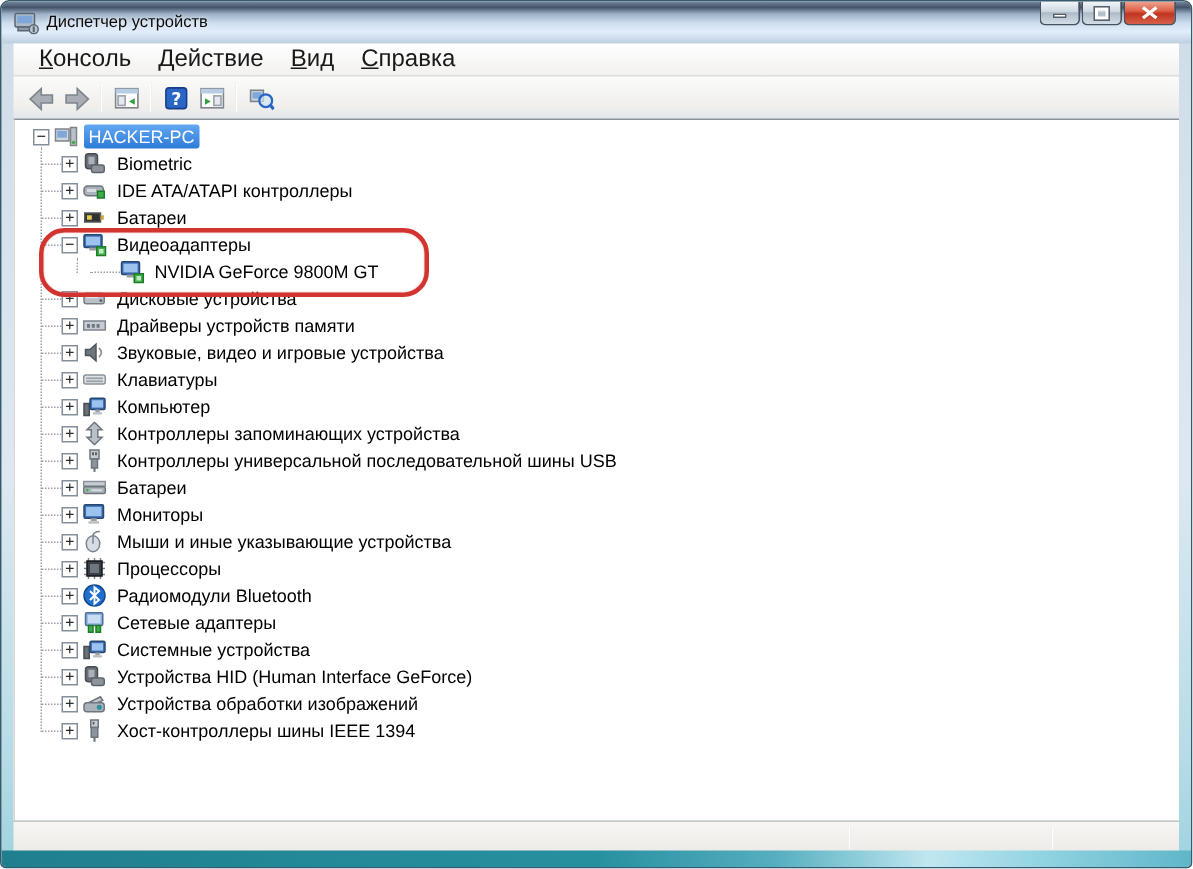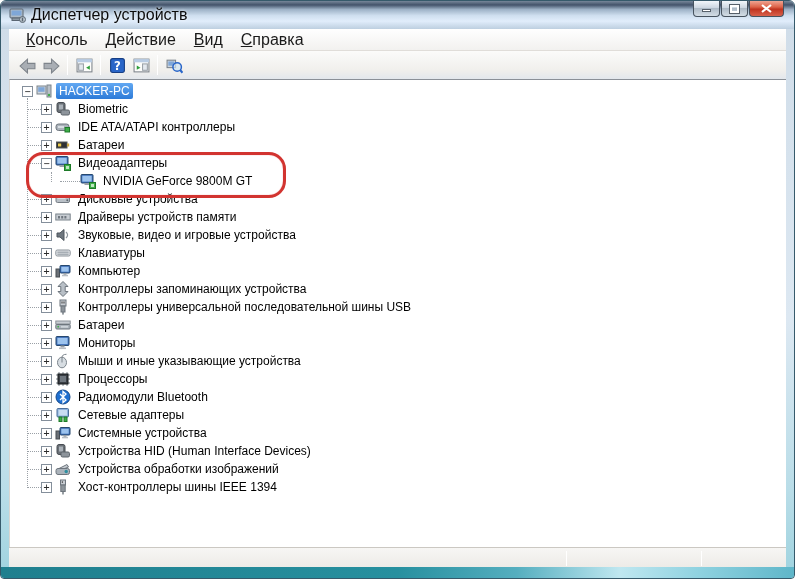--- a/index.html
+++ b/index.html
@@ -12,21 +12,21 @@
     border:1px solid #365a6b; border-radius:6px 6px 4px 4px; overflow:hidden;
   }
 
   
   .titlebar{
     position:absolute; left:0; top:0; right:0; height:28px;
     background:linear-gradient(180deg,#77879a 0%,#43536a 14%,#9db1c6 30%,#cfdfef 52%,#e1edfb 72%,#bdcfe0 100%);
     display:flex; align-items:center; padding-left:8px;
   }
   .title-icon{ width:17px; height:16px; margin-right:5px; flex:0 0 auto; }
-  .title-text{ font-size:16px; color:#0b0b0b; text-shadow:0 0 3px #ffffffcc; }
+  .title-text{ font-size:11px; color:#0b0b0b; text-shadow:0 0 3px #ffffffcc; }
   .winbtns{ position:absolute; top:0; right:10px; display:flex; }
   .wbtn{
     height:16px; border:1px solid #46525e; border-top:none;
     border-radius:0 0 4px 4px; margin-left:1px;
     background:linear-gradient(180deg,#f2f6fa 0%,#cdd7e1 45%,#aebbc7 50%,#d3dde6 100%);
     display:flex; align-items:center; justify-content:center;
   }
   .wbtn-min,.wbtn-max{ width:27px; }
   .wbtn-close{ width:35px; background:linear-gradient(180deg,#f0a492 0%,#dd6349 40%,#c03420 55%,#d8604b 100%); }
   .glyph-min{ width:9px; height:3px; background:#fff; border:1px solid #56606a; margin-top:4px; }
@@ -395,21 +395,21 @@
           <span class="tlabel">Системные устройства</span>
         </div>
         <div class="trow lvl1">
           <span class="hdots"></span>
           <span class="expander">+</span>
           <svg viewBox="0 0 16 16" class="ticon">
             <rect x="2" y="1.5" width="8" height="10" rx="2" fill="#6a7077" stroke="#474c52"></rect>
             <rect x="4" y="3.5" width="4" height="5" fill="#aab1b8"></rect>
             <rect x="6" y="9" width="8.5" height="5" rx="1.5" fill="#8d949b" stroke="#5d646b"></rect>
           </svg>
-          <span class="tlabel">Устройства HID (Human Interface Devices)</span>
+          <span class="tlabel">Устройства HID (Human Interface GeForce)</span>
         </div>
         <div class="trow lvl1">
           <span class="hdots"></span>
           <span class="expander">+</span>
           <svg viewBox="0 0 16 16" class="ticon">
             <path d="M3 8 L12 3.5 L13.5 6 L5 9.5" fill="#c7ccd2" stroke="#6d757d"></path>
             <rect x="1" y="7.5" width="13.5" height="6" rx="2" fill="#aab2ba" stroke="#6d757d"></rect>
             <circle cx="11.2" cy="10.5" r="1.7" fill="#2e8fa0"></circle>
           </svg>
           <span class="tlabel">Устройства обработки изображений</span>

